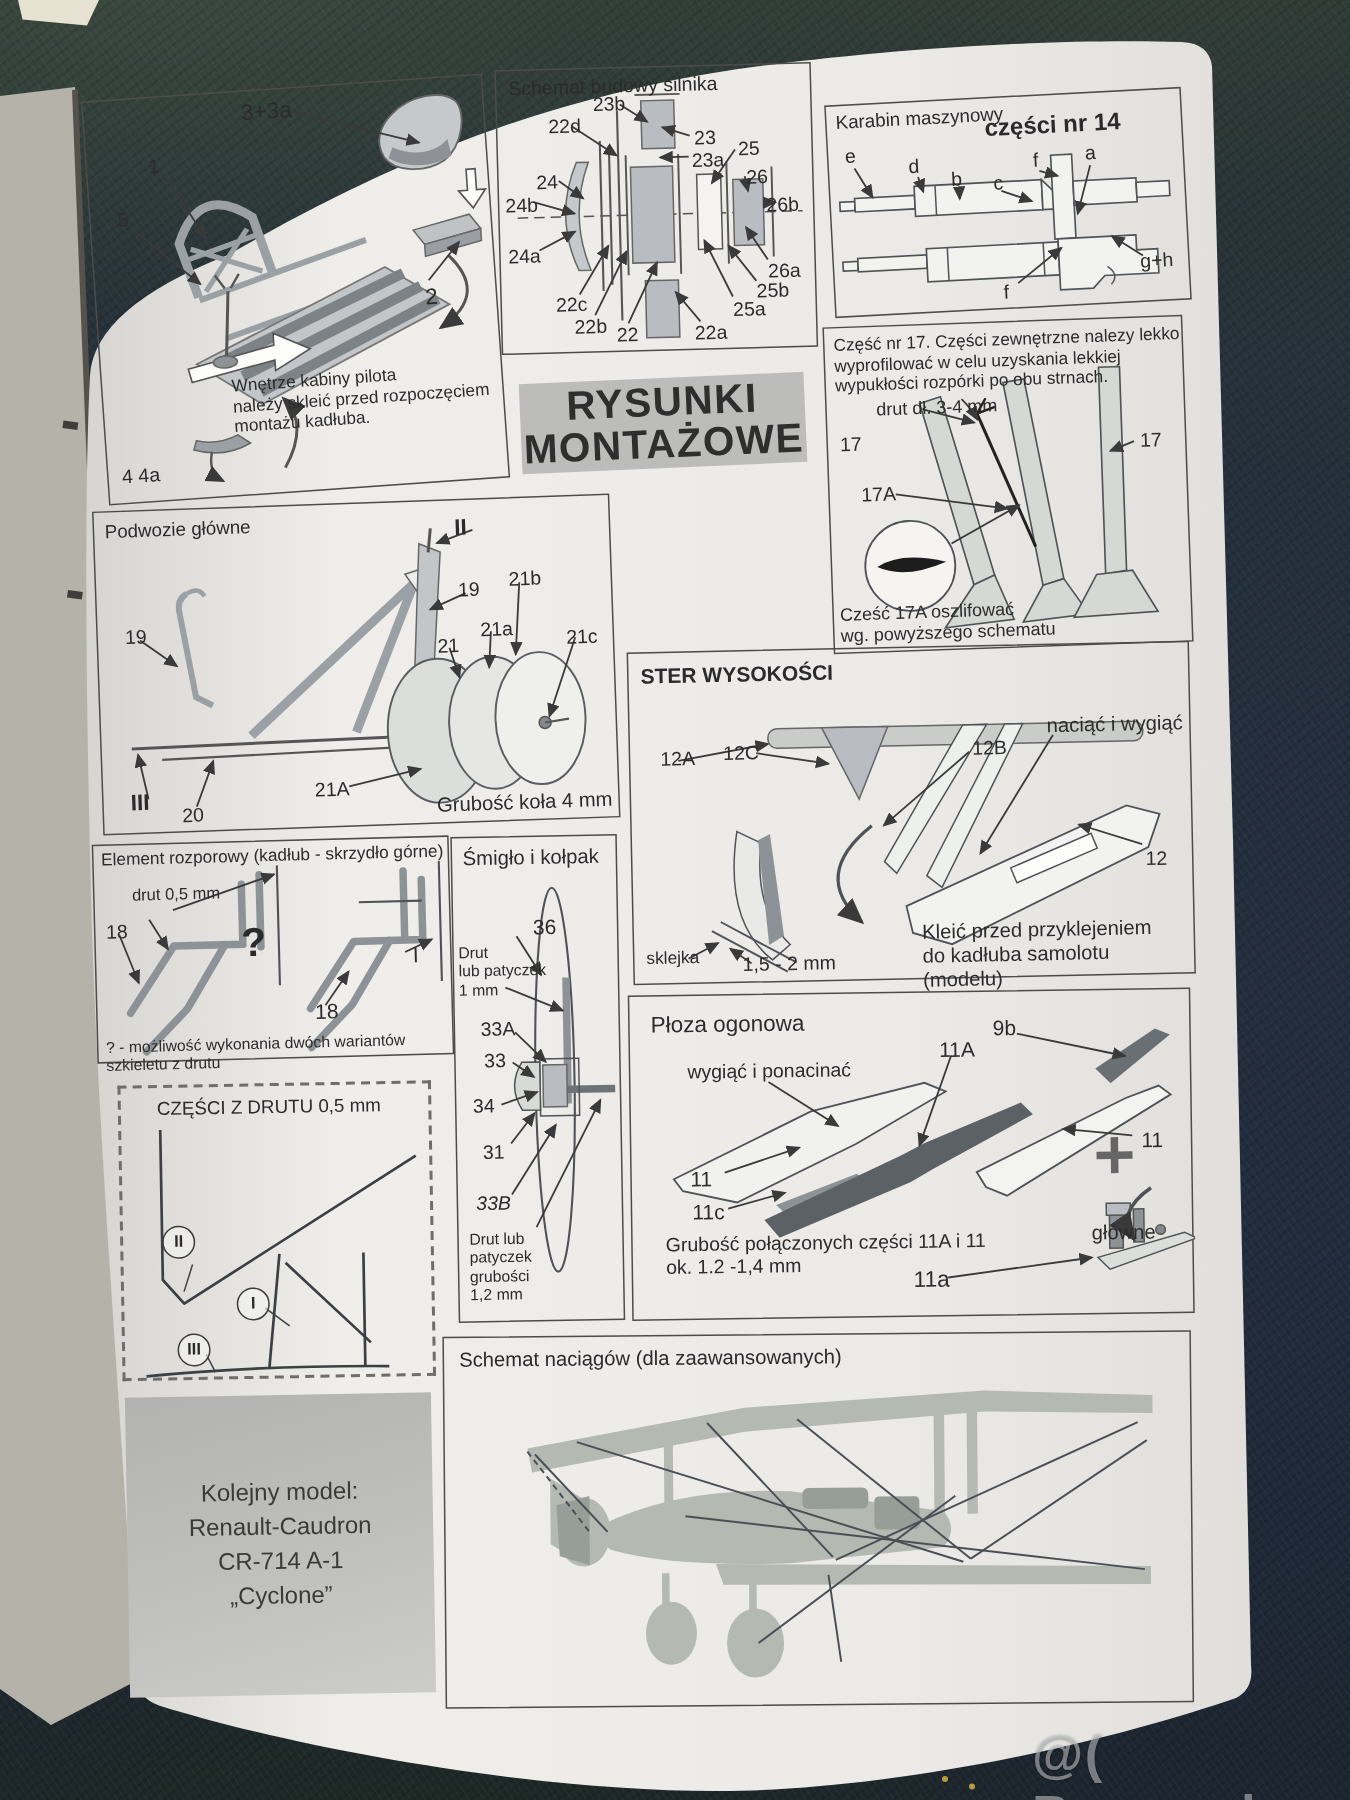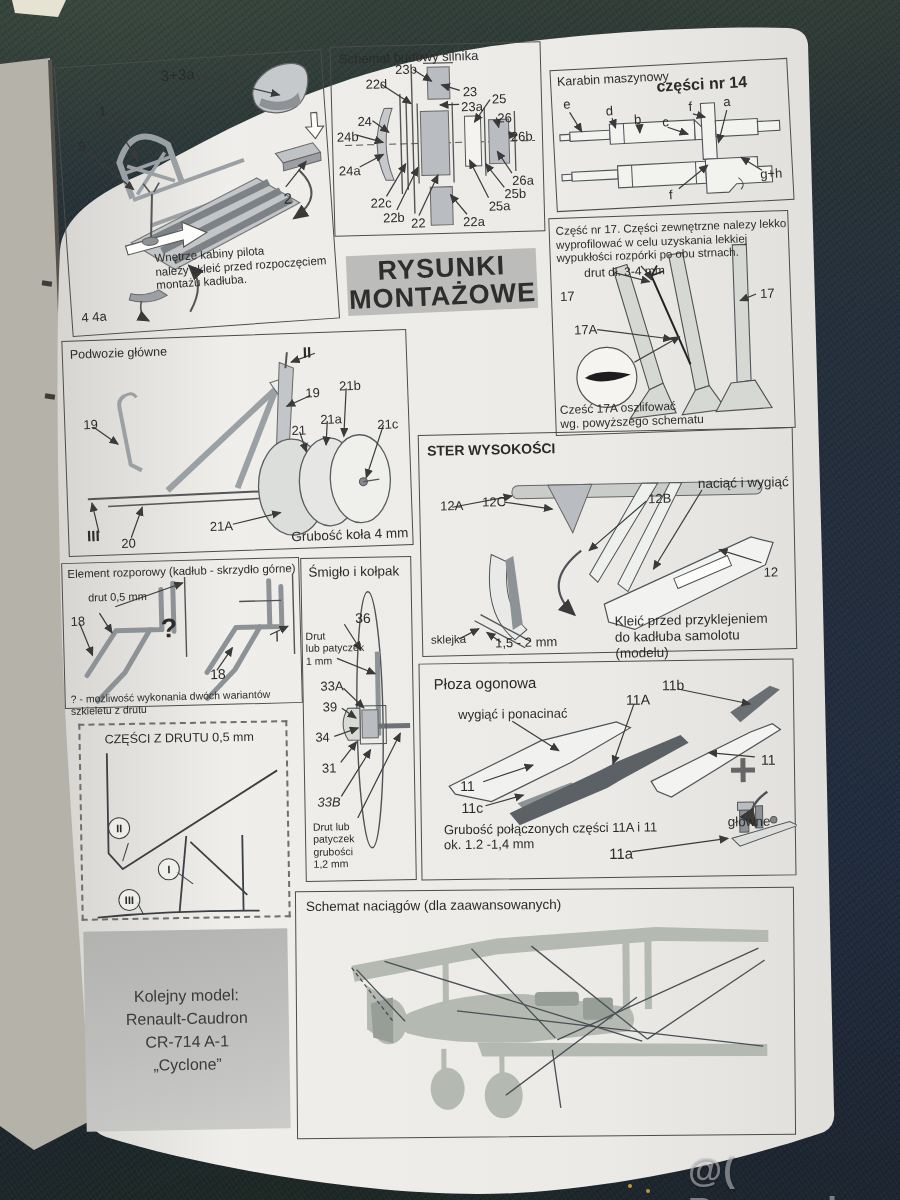--- a/index.html
+++ b/index.html
@@ -331,21 +331,21 @@
       <line class="ld" x1="36" y1="204" x2="52" y2="184"></line>
       <line class="ld" x1="36" y1="238" x2="66" y2="192"></line>
       <line class="ld" x1="52" y1="260" x2="96" y2="176"></line>
     </svg>
     <span class="lbl" style="left:7px;top:6px;font-size:13.5px;">Śmigło i kołpak</span>
     <span class="lbl" style="left:29px;top:52px;font-size:14px;margin-left:24px;">36</span>
     <span class="lbl" style="left:3px;top:71px;font-size:10.5px;">Drut
 lub patyczek
 1 mm</span>
     <span class="lbl" style="left:17px;top:120px;text-align:center;">33A</span>
-    <span class="lbl" style="left:19px;top:141px;">39</span>
+    <span class="lbl" style="left:19px;top:141px;">33</span>
     <span class="lbl" style="left:11px;top:171px;">34</span>
     <span class="lbl" style="left:17px;top:202px;">31</span>
     <span class="lbl" style="left:12px;top:236px;font-style:italic;">33B</span>
     <span class="lbl" style="left:7px;top:262px;font-size:10.5px;">Drut lub
 patyczek
 grubości
 1,2 mm</span>
   </div>
 
   
@@ -420,21 +420,21 @@
       <path d="M346,132 Q322,148 334,166" fill="none" stroke="#4f5358" stroke-width="2.4" marker-end="url(#ah)"></path>
       <line class="ld" x1="92" y1="58" x2="138" y2="88"></line>
       <line class="ld" x1="214" y1="42" x2="192" y2="102"></line>
       <line class="ld" x1="258" y1="28" x2="330" y2="44"></line>
       <line class="ld" x1="334" y1="97" x2="288" y2="92"></line>
       <line class="ld" x1="62" y1="118" x2="112" y2="102"></line>
       <line class="ld" x1="64" y1="142" x2="102" y2="132"></line>
       <line class="ld" x1="210" y1="190" x2="306" y2="178"></line>
     </svg>
     <span class="lbl" style="left:14px;top:11px;font-size:15px;">Płoza ogonowa</span>
-    <span class="lbl" style="left:242px;top:16px;font-size:14px;">11b</span>
+    <span class="lbl" style="left:242px;top:16px;font-size:14px;">9b</span>
     <span class="lbl" style="left:206px;top:30px;font-size:14px;">11A</span>
     <span class="lbl" style="left:38px;top:43px;">wygiąć i ponacinać</span>
     <span class="lbl" style="left:340px;top:92px;font-size:14px;">11</span>
     <span class="lbl" style="left:39px;top:114px;font-size:14px;">11</span>
     <span class="lbl" style="left:40px;top:136px;font-size:14px;">11c</span>
     <span class="lbl" style="left:22px;top:158px;">Grubość połączonych części 11A i 11
 ok. 1.2 -1,4 mm</span>
     <span class="lbl" style="left:187px;top:183px;font-size:15px;">11a</span>
     <span class="lbl" style="left:306px;top:154px;font-size:13.5px;">główne</span>
   </div>

